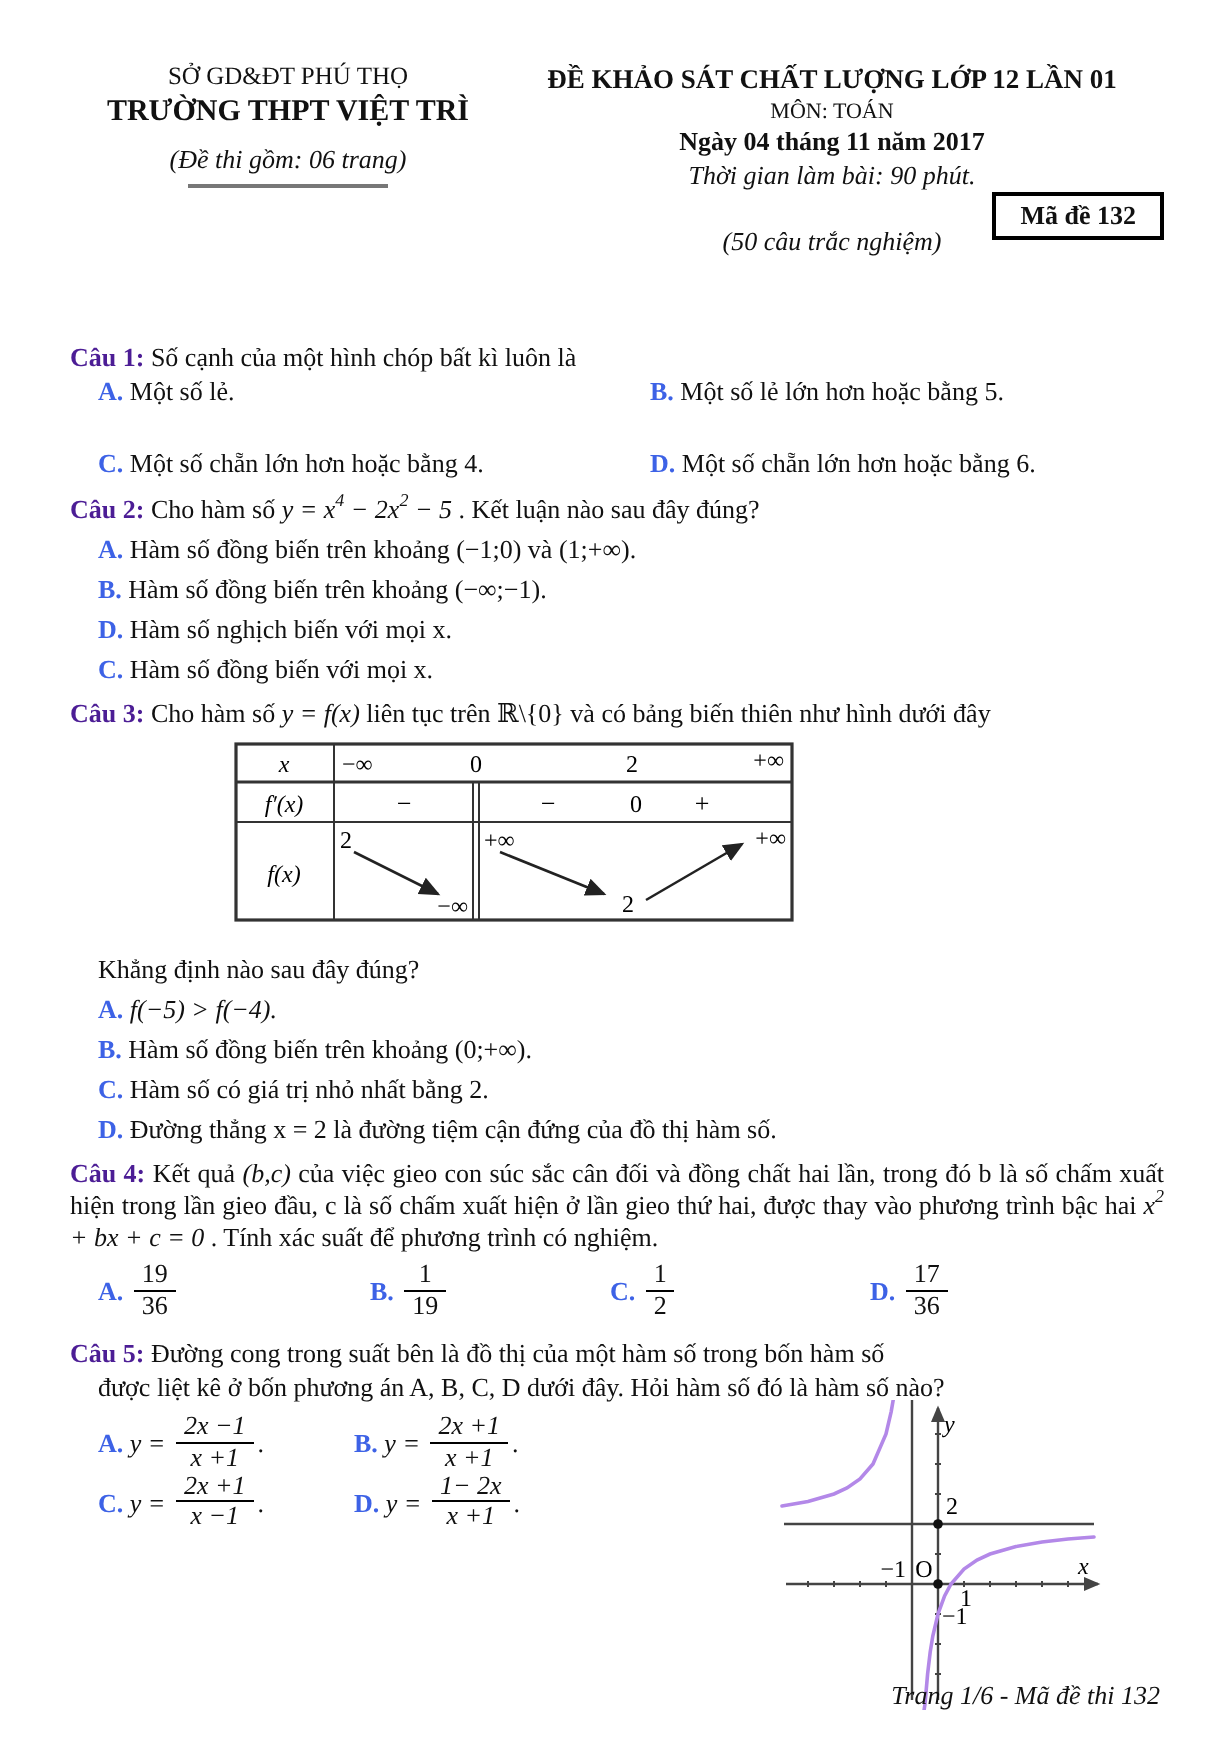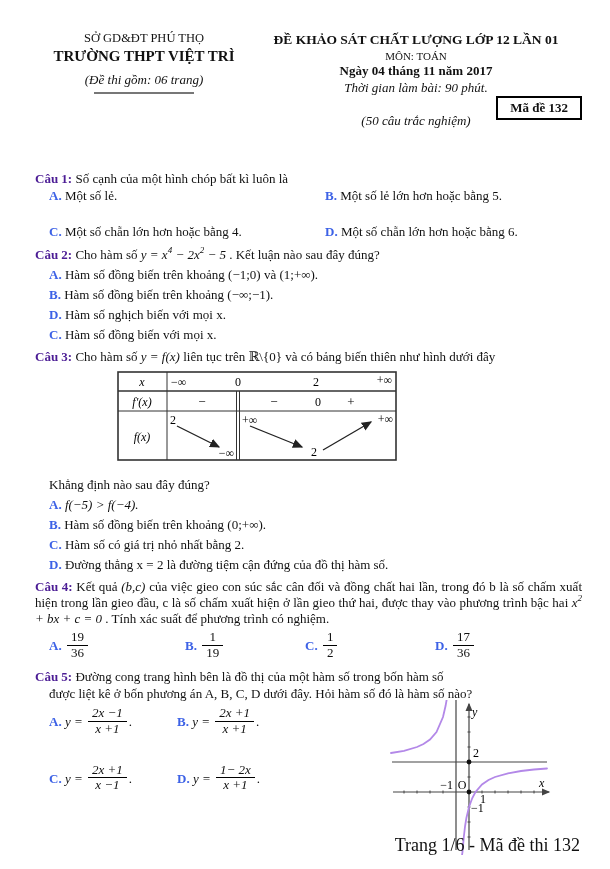--- a/index.html
+++ b/index.html
@@ -35,25 +35,25 @@
   .frac{display:inline-block;text-align:center;line-height:1.08;vertical-align:middle;position:relative;top:-2px;margin:0 2px;}
   .frac .num{display:block;border-bottom:1px solid #000;padding:0 4px 0.5px;}
   .frac .den{display:block;padding:0 4px;}
   
   .q4-opts{display:flex;padding-left:14px;margin:5px 0 2px;align-items:center;}
   .q4-opts .opt:nth-child(1){width:136px;}
   .q4-opts .opt:nth-child(2){width:120px;}
   .q4-opts .opt:nth-child(3){width:130px;}
   
   .q5-wrap{display:flex;margin-top:2px;}
-  .q5-opts{width:340px;display:grid;grid-template-columns:128px auto;row-gap:27px;padding-left:14px;align-content:start;margin-top:4px;}
+  .q5-opts{width:340px;display:grid;grid-template-columns:128px auto;row-gap:0;padding-left:14px;align-content:start;margin-top:4px;}
   .graph-box{margin-top:-4px;}
   
   .vt-wrap{margin:6px 0 10px 82px;}
-  .footer{position:absolute;right:30px;bottom:13px;font-size:18px;}
+  .footer{position:absolute;right:30px;bottom:13px;font-size:13px;font-style:italic;}
   svg text{font-family:"Liberation Serif","DejaVu Serif",serif;}
 </style>
 </head>
 <body>
 
 <div class="page">
 
   <div class="header">
     <div class="h-left">
       <div class="org1">SỞ GD&amp;ĐT PHÚ THỌ</div>
@@ -209,21 +209,21 @@
         <div class="opt">
           <span class="opt-letter">D.</span>
           <span class="frac"><span class="num">17</span><span class="den">36</span></span>
         </div>
       </div>
     </div>
 
     <div>
       <p class="q-line">
         <span class="q-label">Câu 5:</span>
-        <span>Đường cong trang hình bên là đồ thị của một hàm số trong bốn hàm số</span>
+        <span>Đường cong trong suất bên là đồ thị của một hàm số trong bốn hàm số</span>
       </p>
       <p class="q-line indent" style="margin-top:0;">được liệt kê ở bốn phương án A, B, C, D dưới đây. Hỏi hàm số đó là hàm số nào?</p>
 
       <div class="q5-wrap">
         <div class="q5-opts">
           <div class="opt">
             <span class="opt-letter">A.</span>
             <span class="math">y =</span>
             <span class="frac math"><span class="num">2x −1</span><span class="den">x +1</span></span><span>.</span>
           </div>

